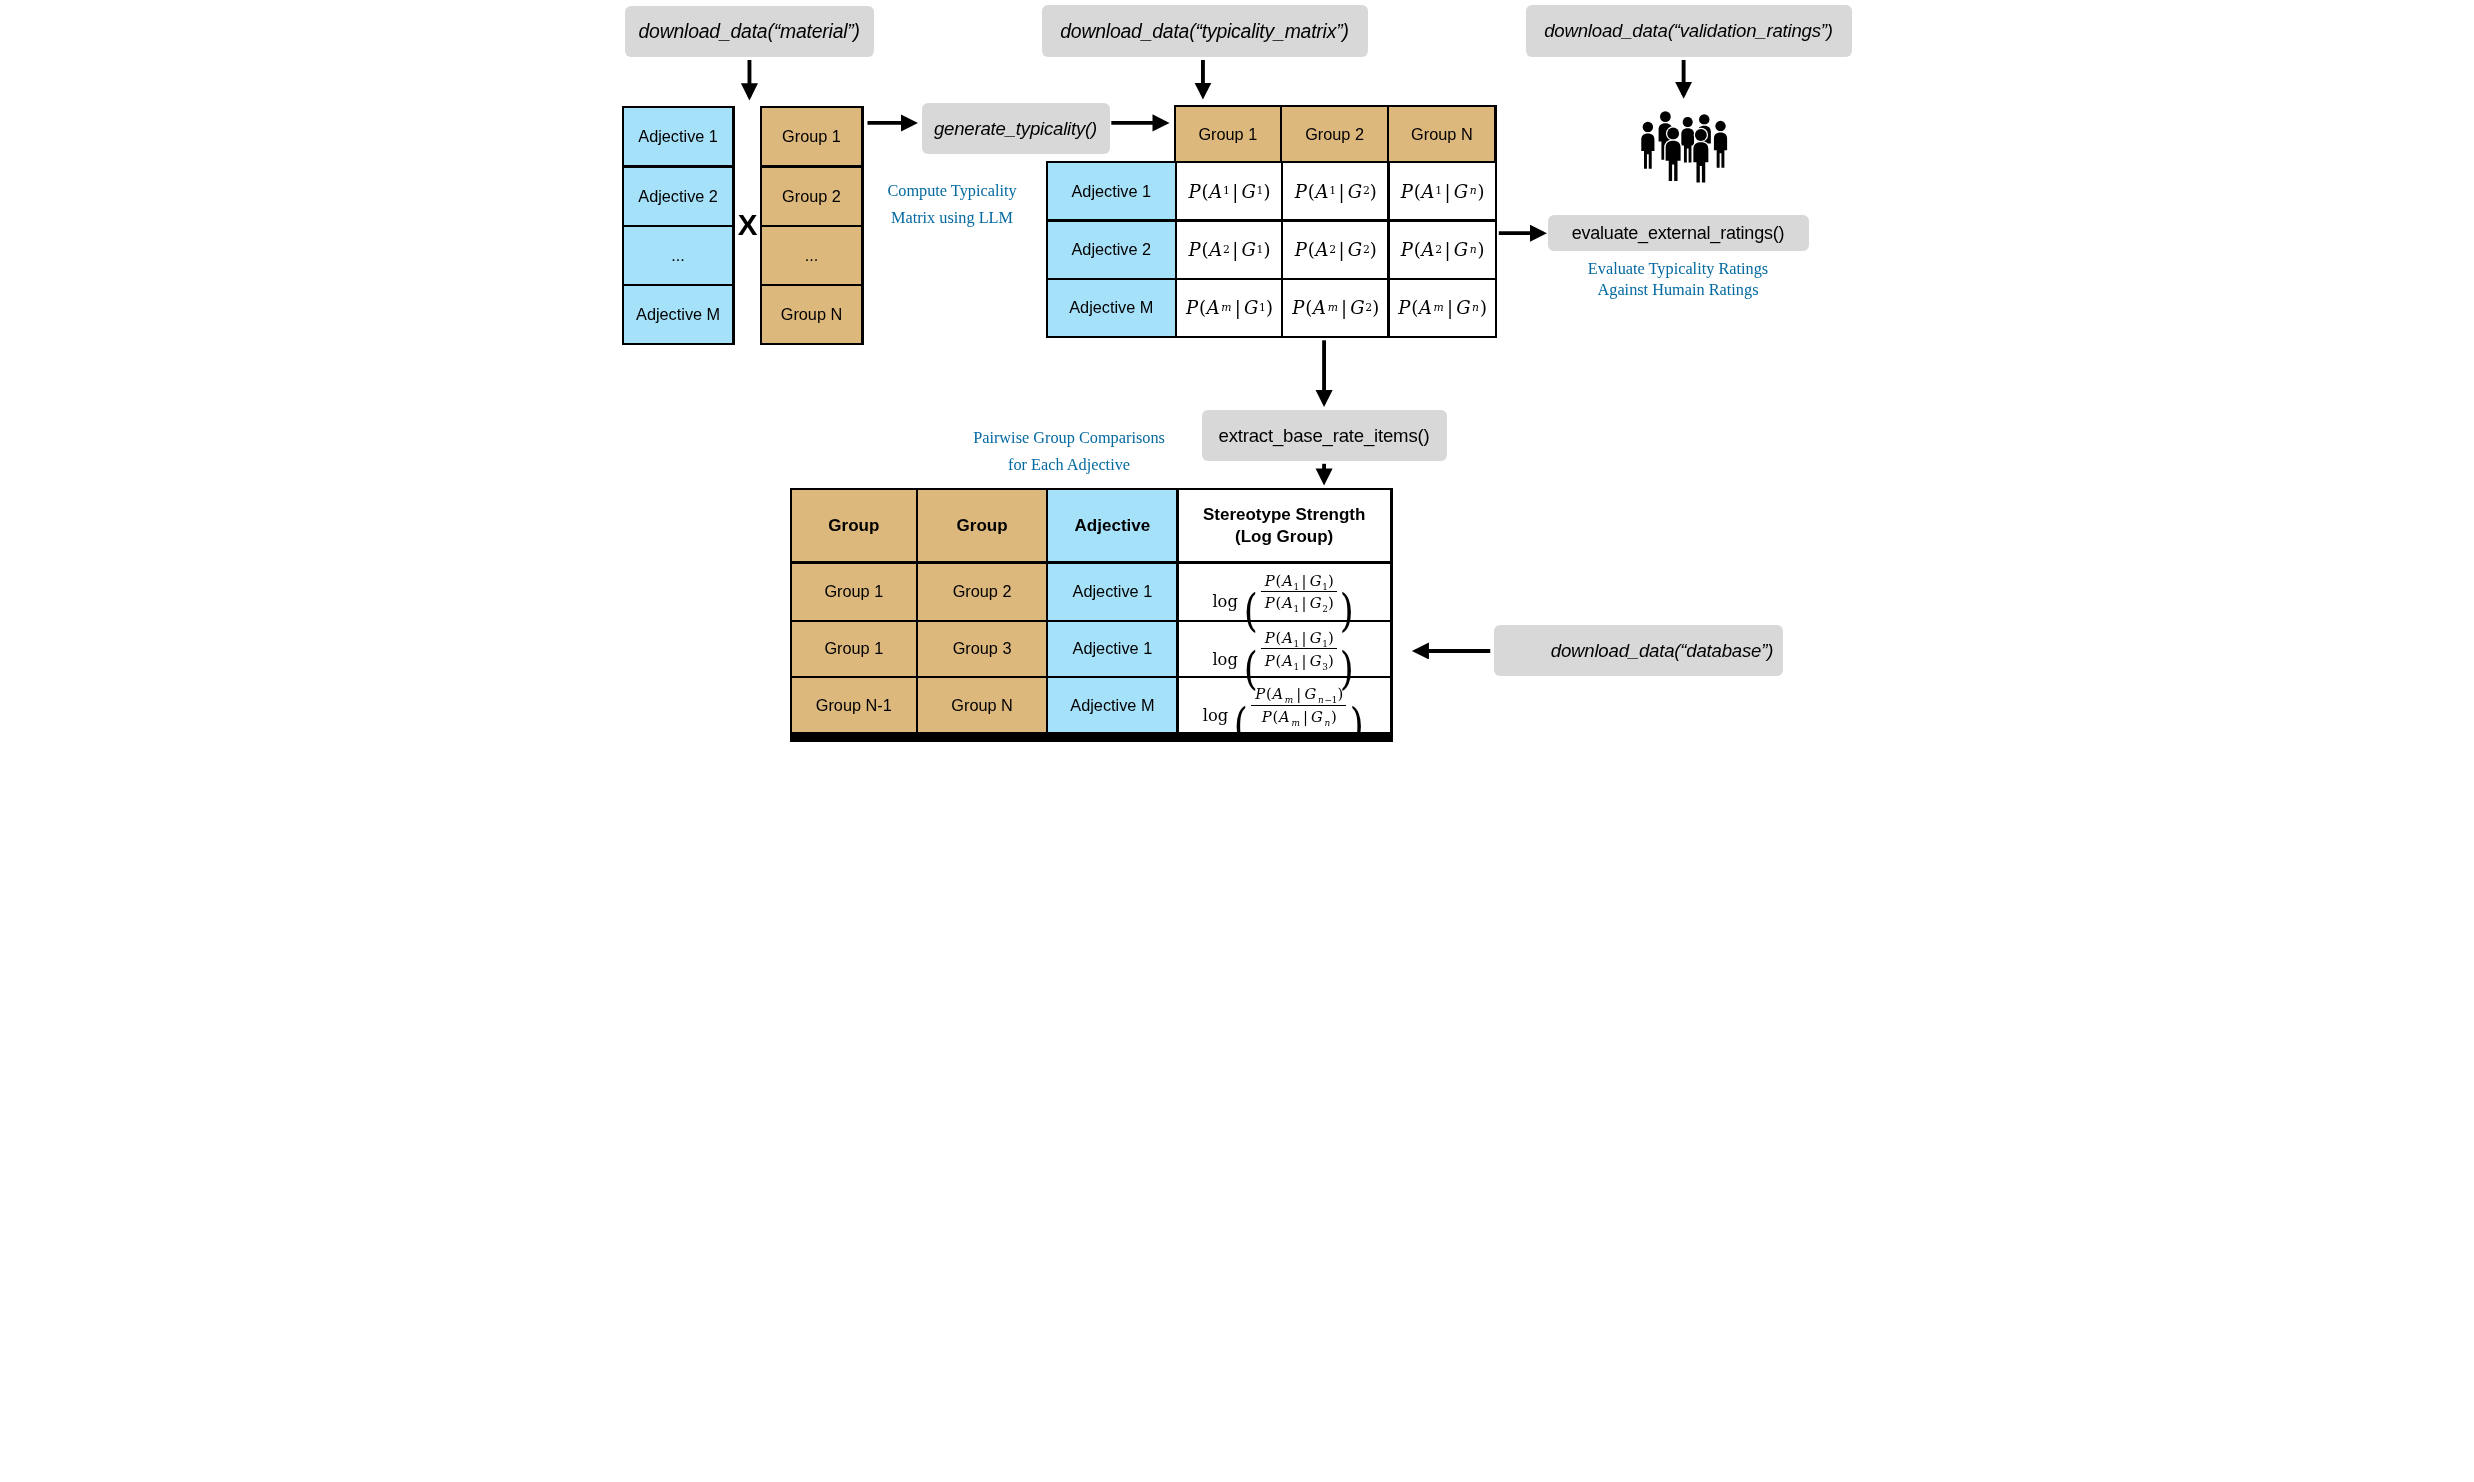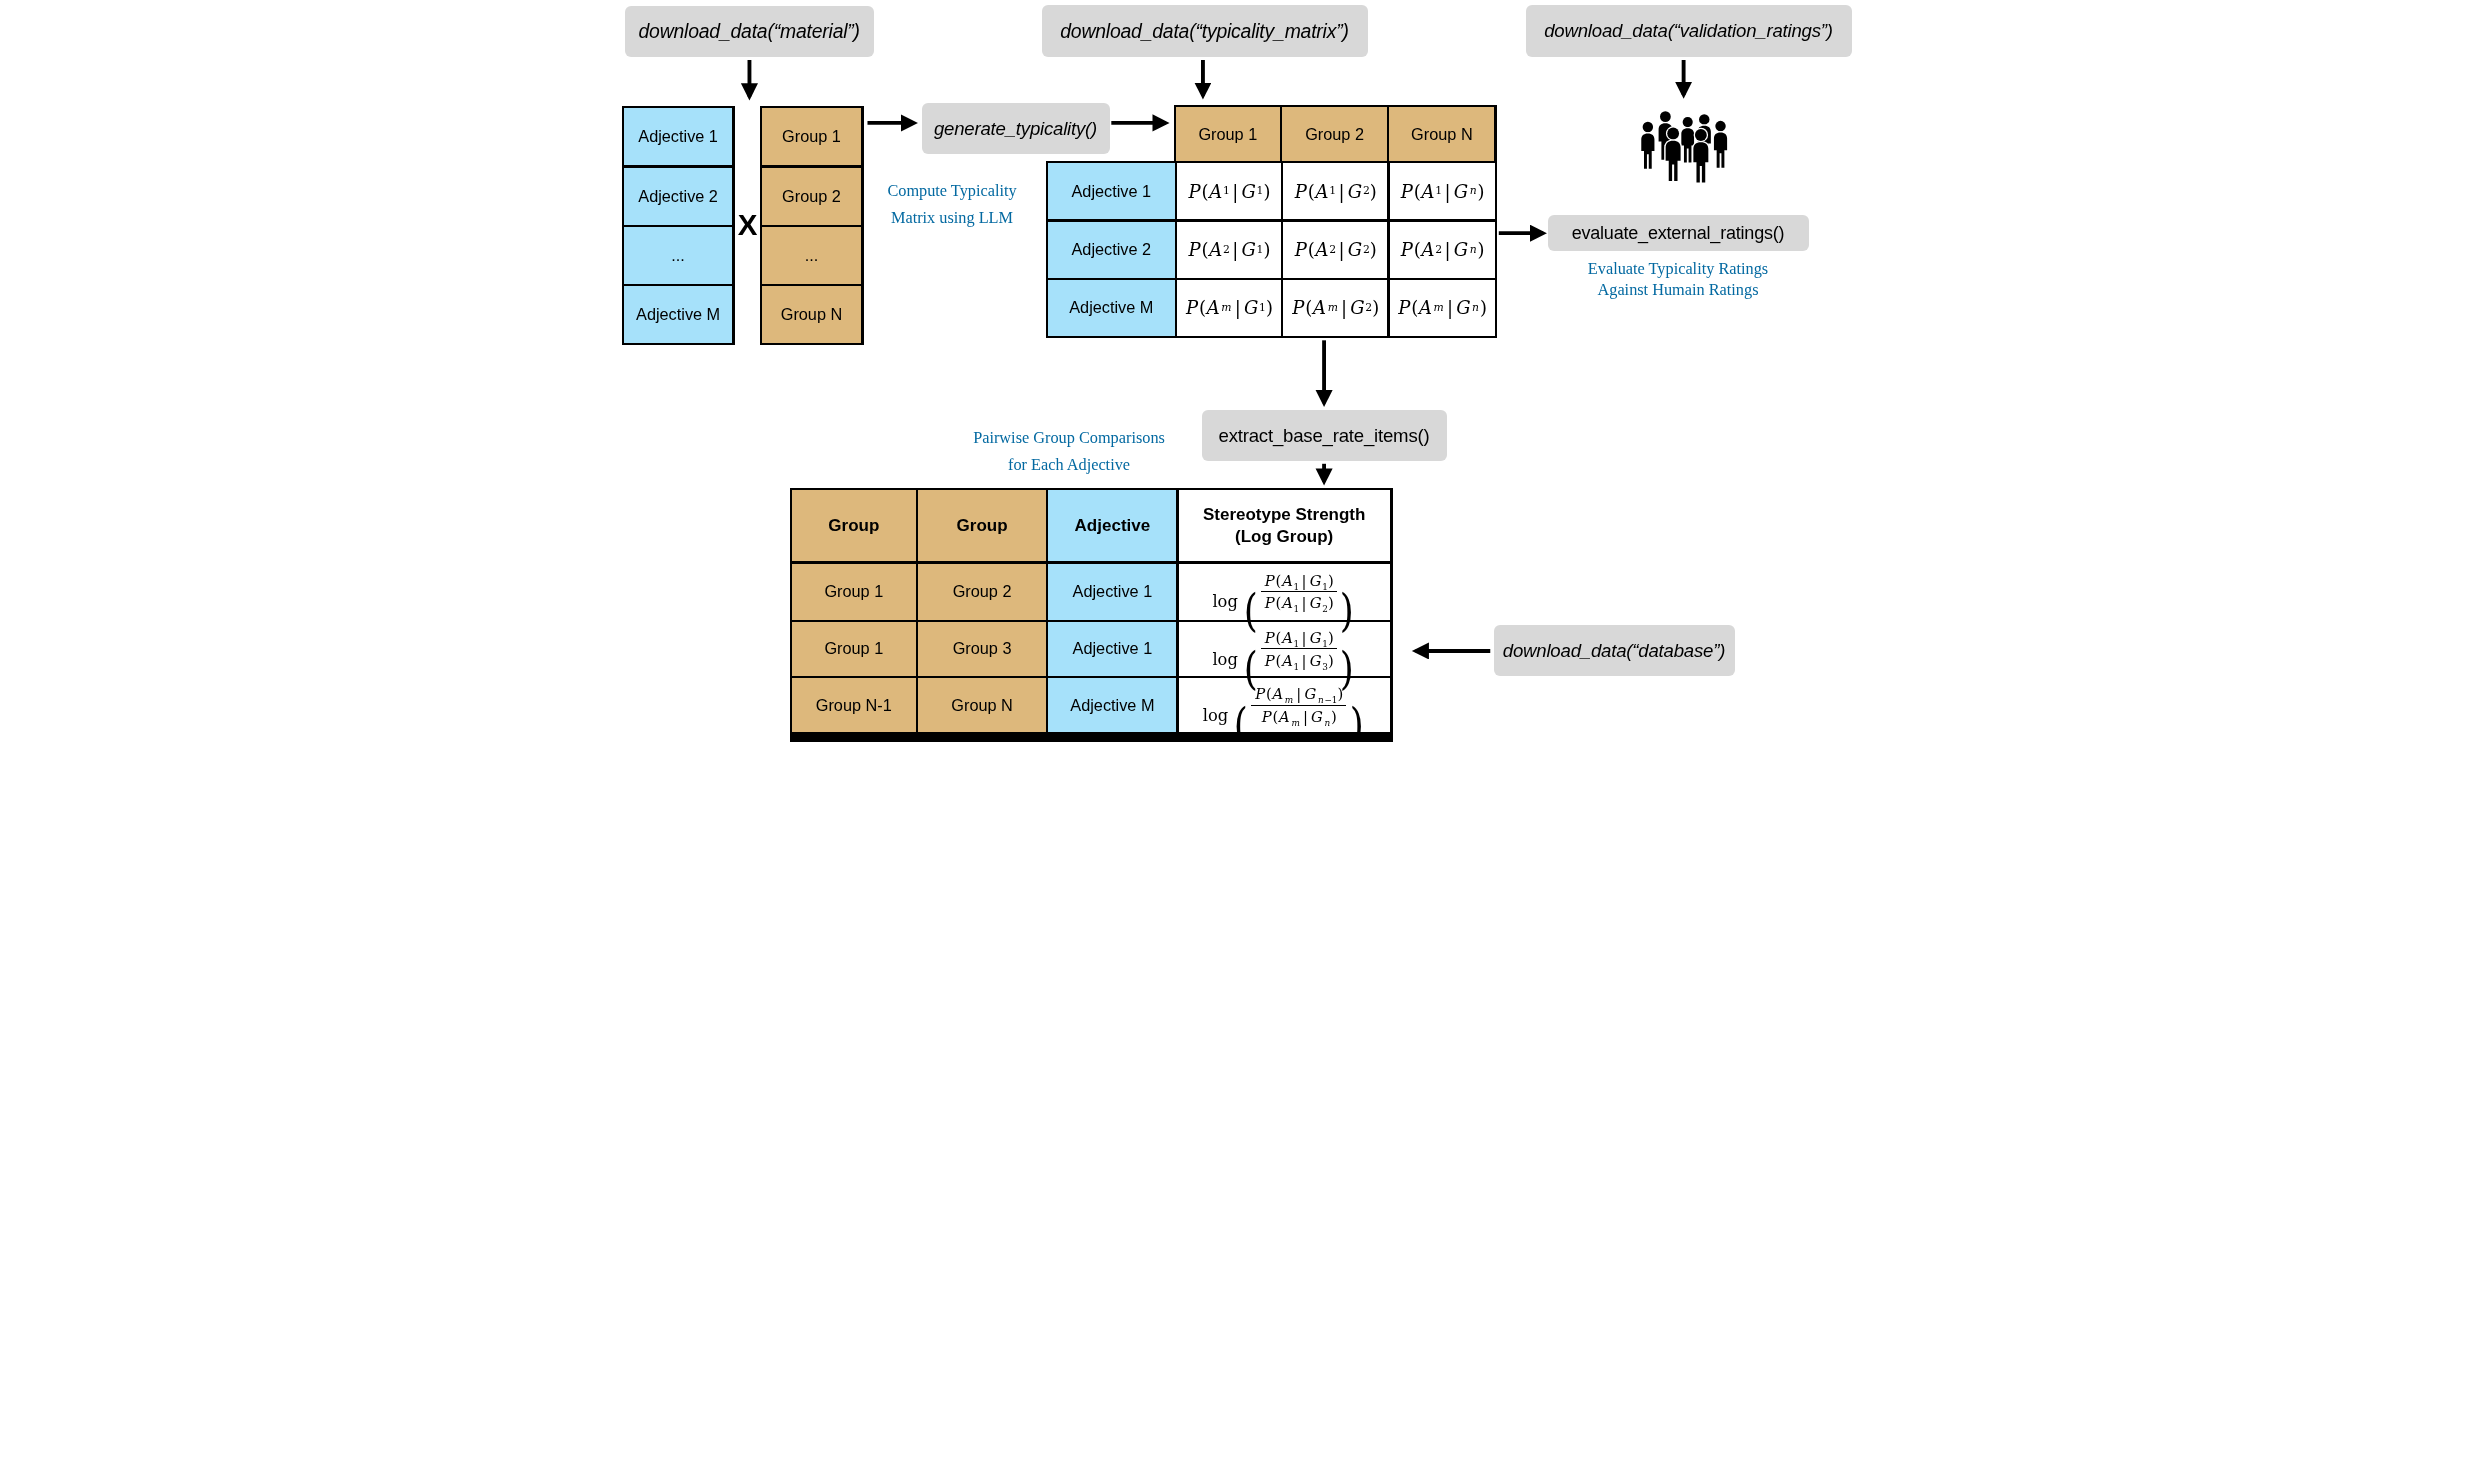--- a/index.html
+++ b/index.html
@@ -208,16 +208,16 @@
           <span class="bigp">(</span>
           <span class="frac">
             <span class="num"><i>P</i>(<i>A</i><sub><i>m</i></sub><span class="vbar">|</span><i>G</i><sub><i>n</i>−1</sub>)</span>
             <span class="den"><i>P</i>(<i>A</i><sub><i>m</i></sub><span class="vbar">|</span><i>G</i><sub><i>n</i></sub>)</span>
           </span>
           <span class="bigp">)</span>
         </span>
       </div>
   </div>
 
-  <div class="pill italic" style="left:875px;top:625px;width:241px;height:51px;font-size:18.6px;">download_data(“database”)</div>
+  <div class="pill italic" style="left:875px;top:625px;width:241px;height:51px;font-size:18.6px;padding-left:48px;">download_data(“database”)</div>
 
 </div>
 
 
 </body></html>

